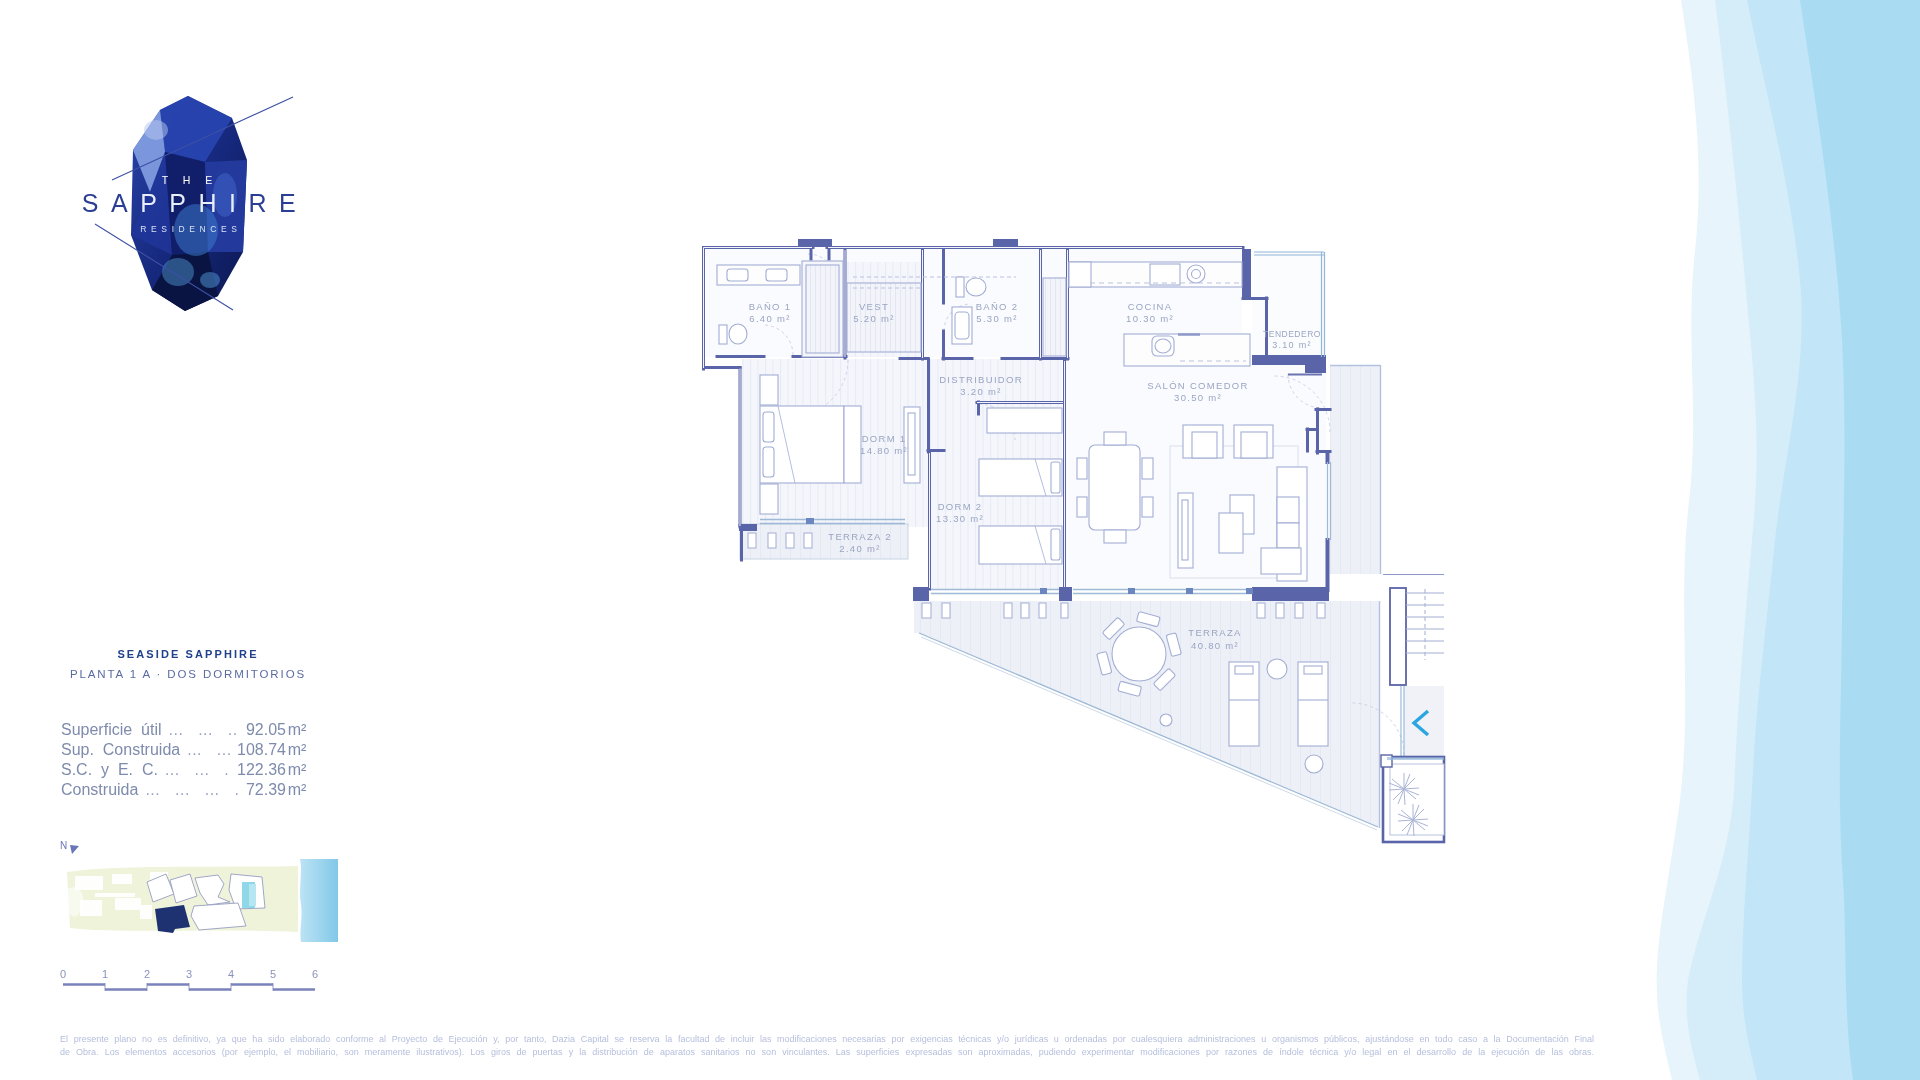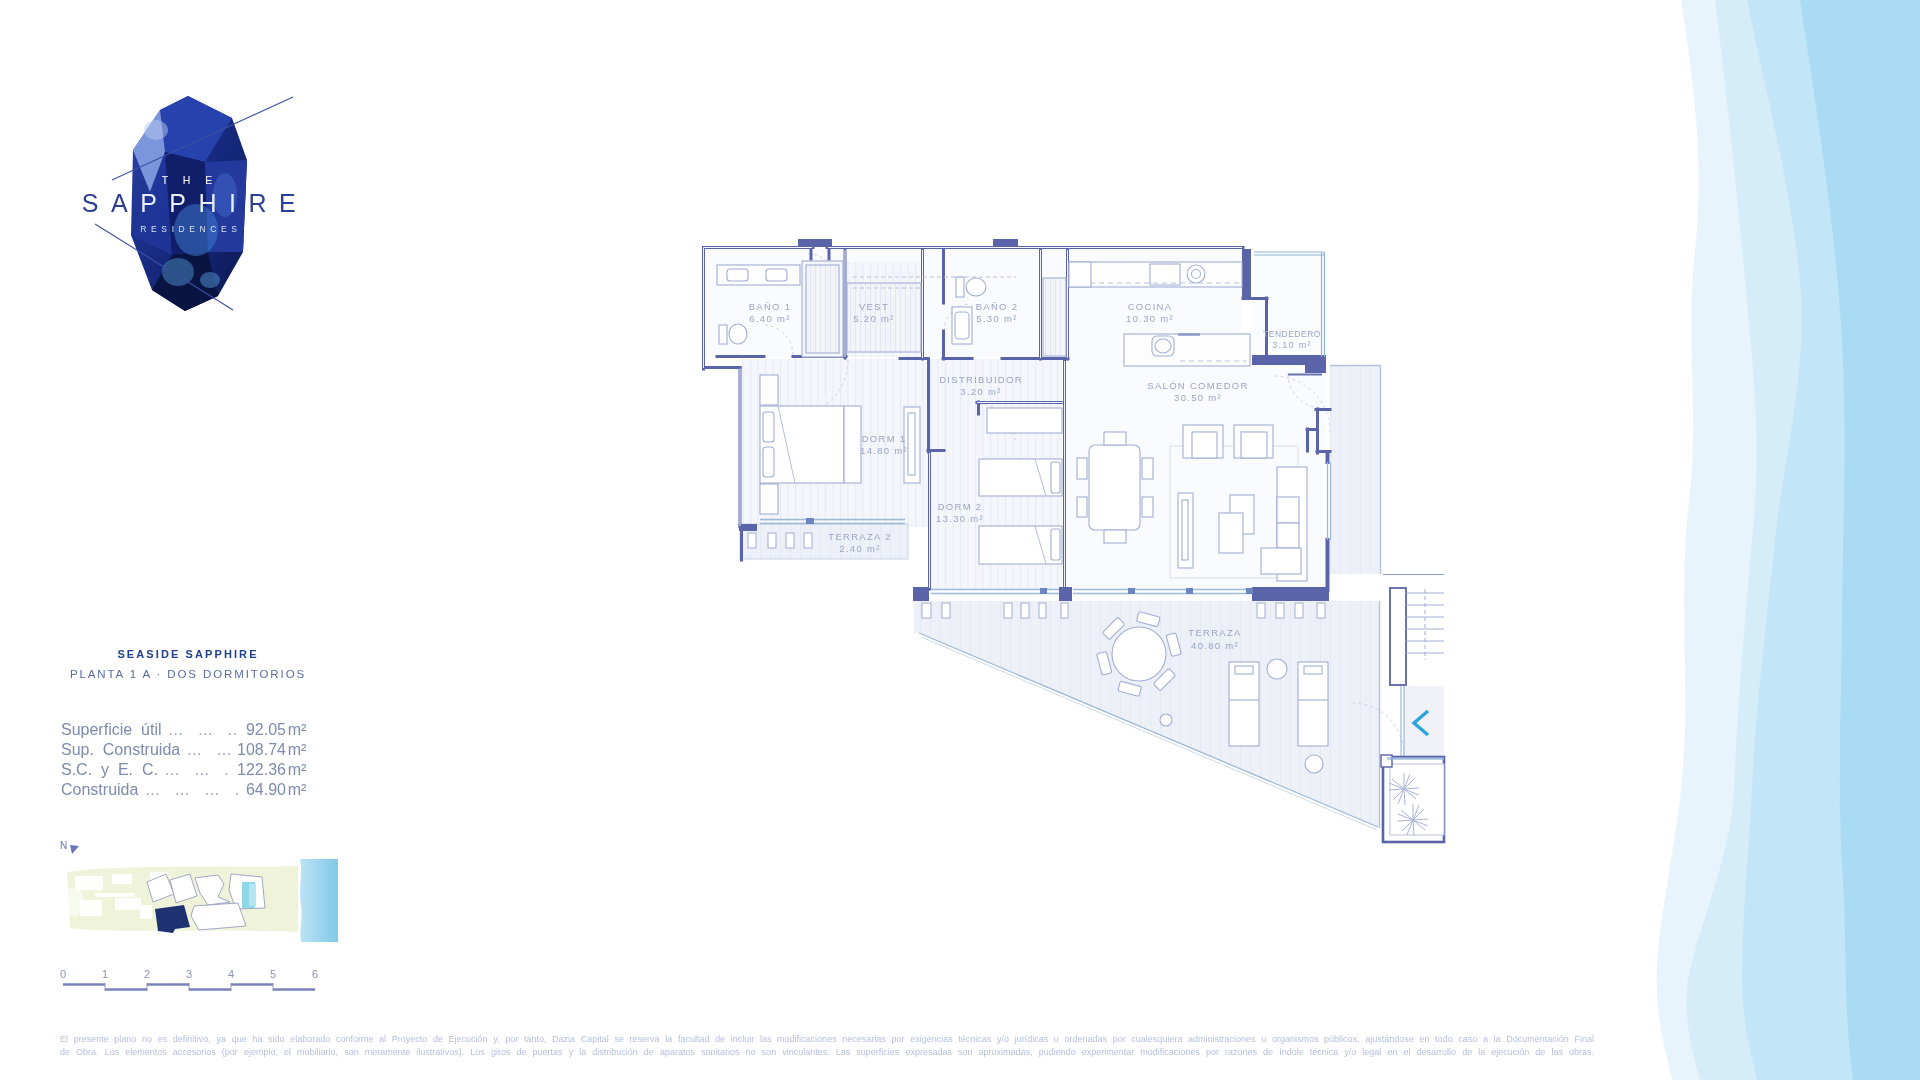--- a/index.html
+++ b/index.html
@@ -421,21 +421,21 @@
     </div>
 <div class="row">
       <span class="lab">S.C.&nbsp;&nbsp;y&nbsp;&nbsp;E.&nbsp;&nbsp;C.</span>
       <span class="dots">...&nbsp;&nbsp;&nbsp;...&nbsp;&nbsp;&nbsp;...&nbsp;&nbsp;&nbsp;...&nbsp;&nbsp;&nbsp;...&nbsp;&nbsp;&nbsp;...&nbsp;&nbsp;&nbsp;...</span>
       <span class="val">122.36</span>
       <span class="mq">m²</span>
     </div>
 <div class="row">
       <span class="lab">Construida</span>
       <span class="dots">...&nbsp;&nbsp;&nbsp;...&nbsp;&nbsp;&nbsp;...&nbsp;&nbsp;&nbsp;...&nbsp;&nbsp;&nbsp;...&nbsp;&nbsp;&nbsp;...&nbsp;&nbsp;&nbsp;...&nbsp;&nbsp;&nbsp;...</span>
-      <span class="val">64.90</span>
+      <span class="val">72.39</span>
       <span class="mq">m²</span>
     </div>
 </div>
 
 <div class="abs" id="disc">
 <div>El presente plano no es definitivo, ya que ha sido elaborado conforme al Proyecto de Ejecución y, por tanto, Dazia Capital se reserva la facultad de incluir las modificaciones necesarias por exigencias técnicas y/o jurídicas u ordenadas por cualesquiera administraciones u organismos públicos, ajustándose en todo caso a la Documentación Final</div>
 <div>de Obra. Los elementos accesorios (por ejemplo, el mobiliario, son meramente ilustrativos). Los giros de puertas y la distribución de aparatos sanitarios no son vinculantes. Las superficies expresadas son aproximadas, pudiendo experimentar modificaciones por razones de índole técnica y/o legal en el desarrollo de la ejecución de las obras.</div>
 </div>
 
 </body></html>

